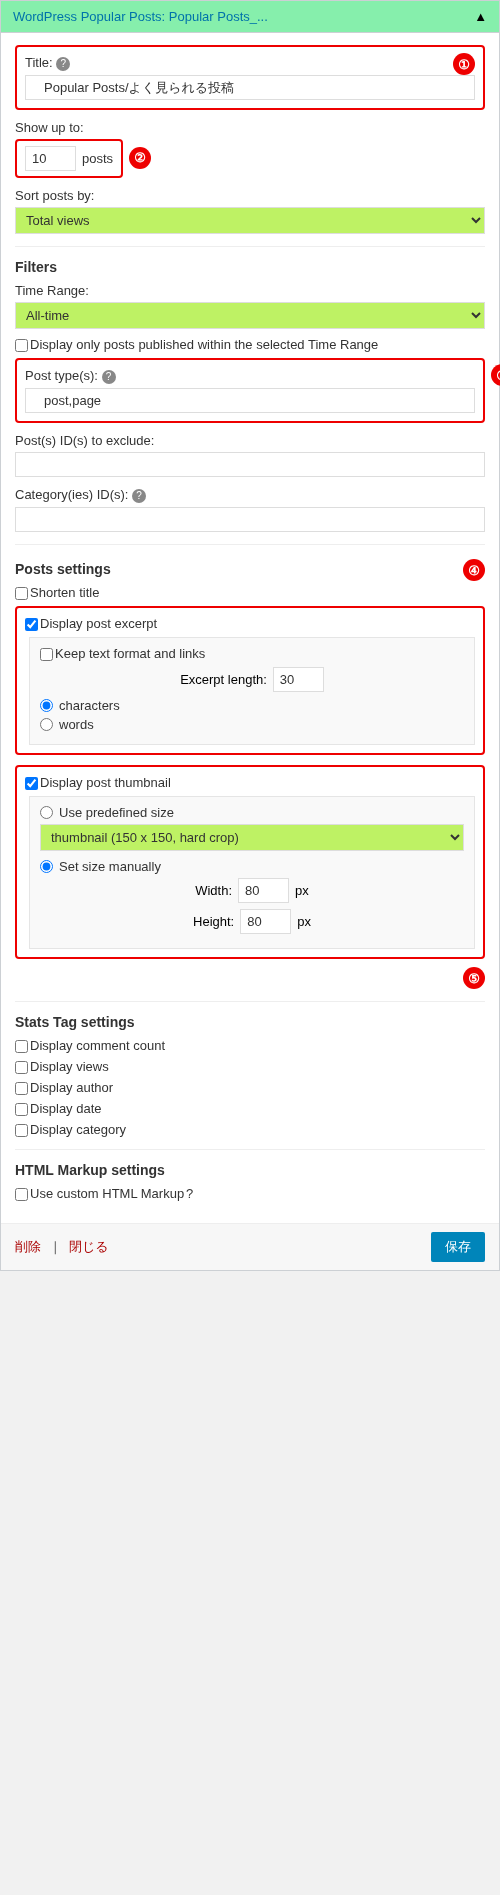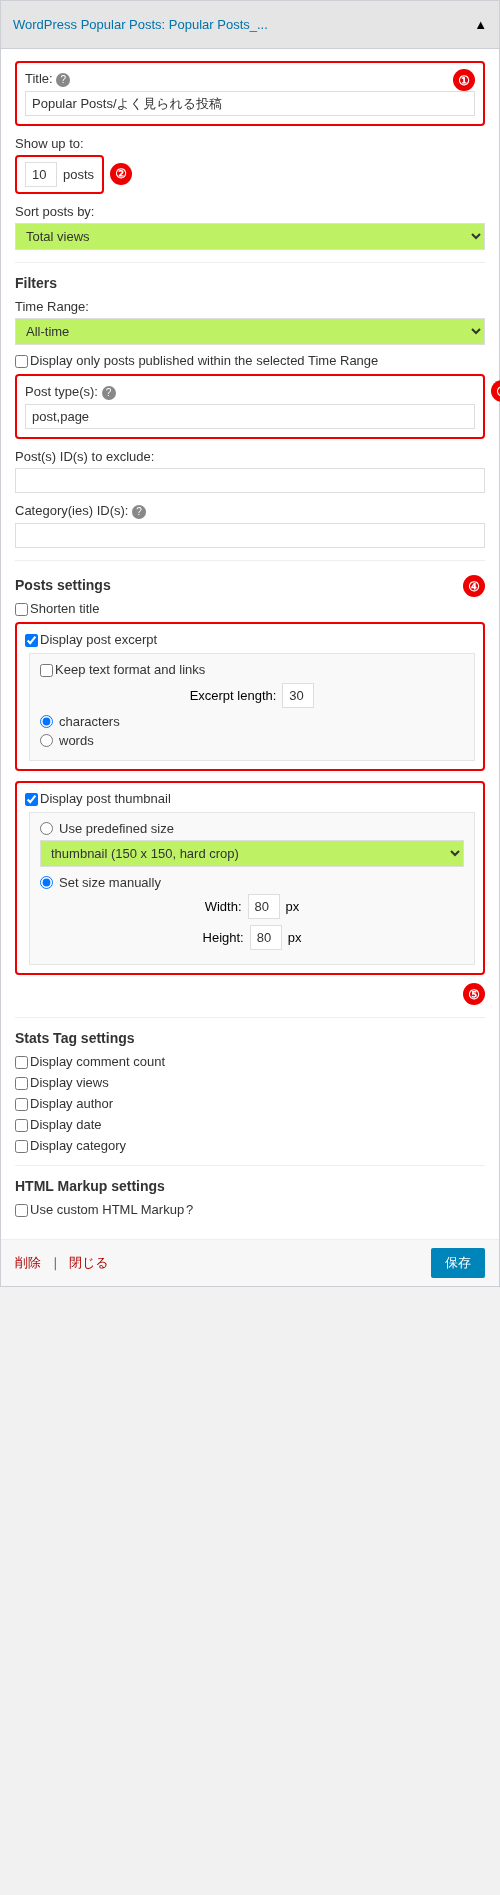--- a/index.html
+++ b/index.html
@@ -9,23 +9,23 @@
       background: #f1f1f1;
       width: 500px;
     }
     .widget-container {
       background: #fff;
       border: 1px solid #ccd0d4;
       margin: 0;
       width: 100%;
     }
     .widget-header {
-      background: #e5e5e5;
+      background: #86efac;
       border-bottom: 1px solid #ccd0d4;
-      padding: 16px 12px;
+      padding: 8px 12px;
       display: flex;
       justify-content: space-between;
       align-items: center;
       cursor: pointer;
     }
     .widget-header-title {
       font-size: 13px;
       font-weight: normal;
       color: #333;
     }
@@ -51,34 +51,34 @@
       border-radius: 50%;
       width: 14px;
       height: 14px;
       font-size: 10px;
       text-align: center;
       line-height: 14px;
       cursor: pointer;
     }
     .form-input {
       width: 100%;
-      padding: 4px 6px;
+      padding: 4px 18px;
       border: 1px solid #ddd;
       font-size: 13px;
       color: #333;
       background: #fff;
     }
     .highlighted-box {
       border: 2px solid #e00;
       border-radius: 4px;
       padding: 8px;
       margin-bottom: 10px;
     }
     .inline-input-small {
-      width: 32px;
+      width: 51px;
       padding: 4px 6px;
       border: 1px solid #ddd;
       font-size: 13px;
       color: #333;
     }
     .inline-label {
       font-size: 13px;
       color: #333;
     }
     .select-input {

